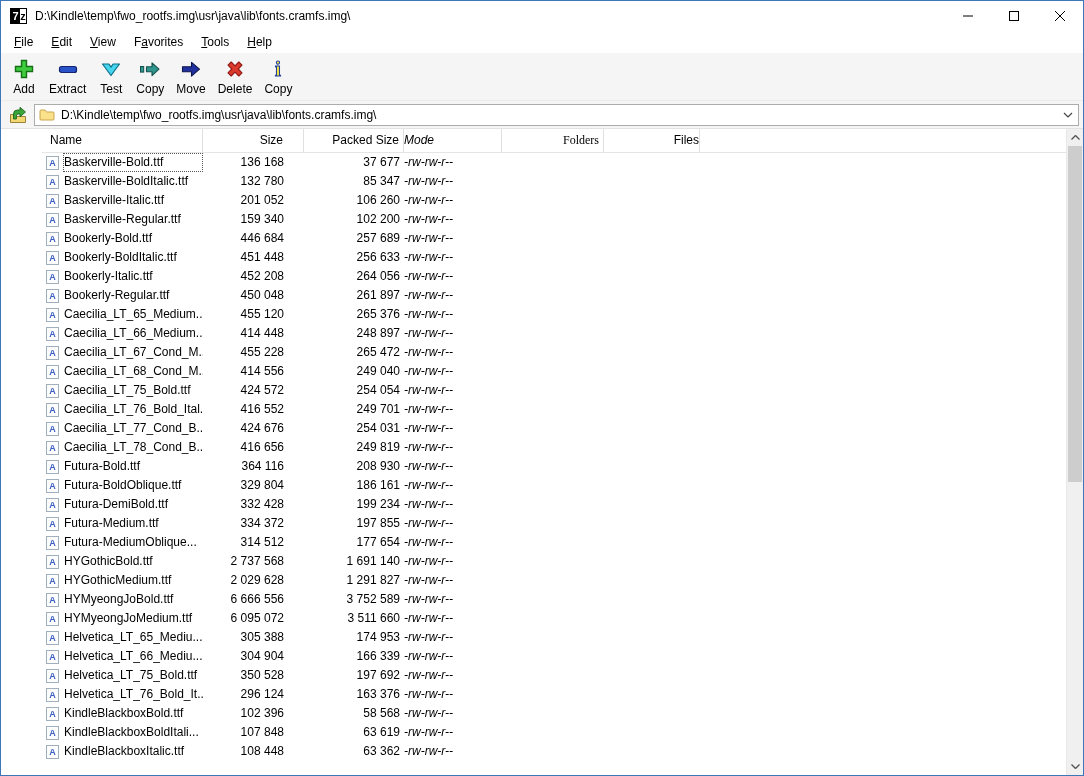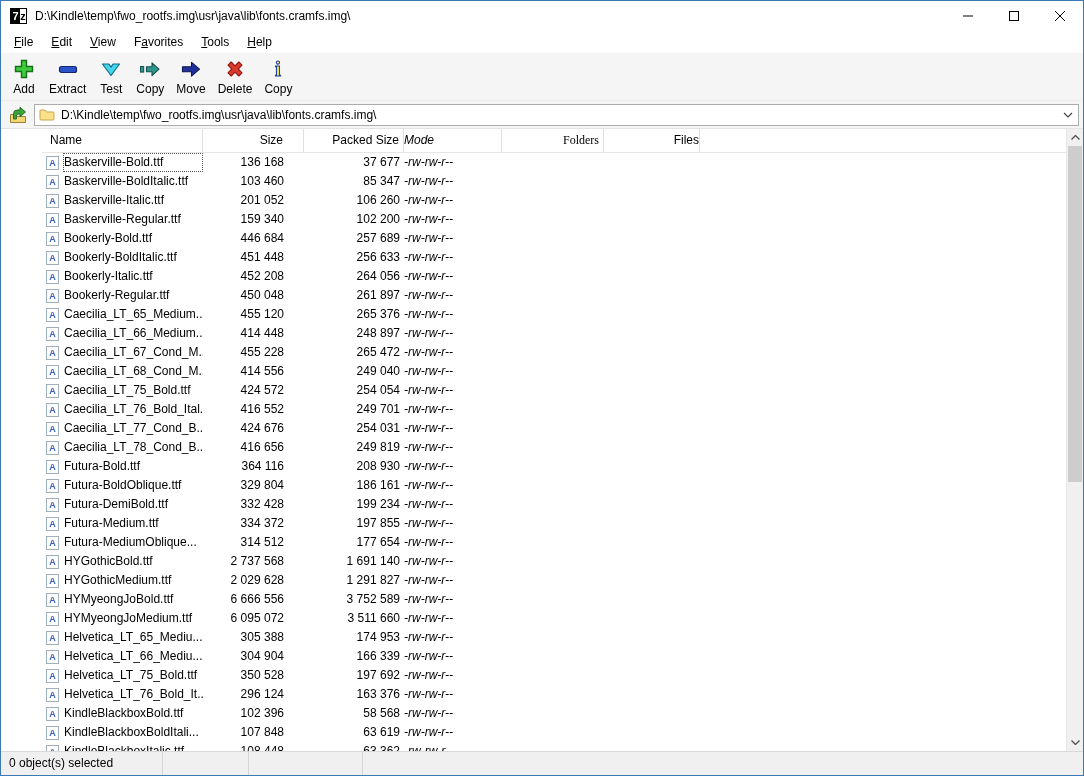--- a/index.html
+++ b/index.html
@@ -192,21 +192,21 @@
           <span class="cell c-packed">37 677</span>
           <span class="cell c-mode">-rw-rw-r--</span>
           <span class="cell c-folders"></span>
           <span class="cell c-files"></span>
         </div>
           <div class="row">
           <span class="cell c-name">
               <span class="file-icon"></span>
               <span class="nm">Baskerville-BoldItalic.ttf</span>
             </span>
-          <span class="cell c-size">103 460</span>
+          <span class="cell c-size">132 780</span>
           <span class="cell c-packed">85 347</span>
           <span class="cell c-mode">-rw-rw-r--</span>
           <span class="cell c-folders"></span>
           <span class="cell c-files"></span>
         </div>
           <div class="row">
           <span class="cell c-name">
               <span class="file-icon"></span>
               <span class="nm">Baskerville-Italic.ttf</span>
             </span>
@@ -545,20 +545,14 @@
       </div>
       <div class="sb-thumb"></div>
       <div class="sb-btn down">
         <svg width="9" height="5" viewBox="0 0 9 5">
             <path d="M0.5 0.5 L4.5 4.5 L8.5 0.5" fill="none" stroke="#505050" stroke-width="1.3"></path>
           </svg>
       </div>
     </div>
   </div>
 
-  <div class="statusbar">
-    <div class="panel p1">0 object(s) selected</div>
-    <div class="panel p2"></div>
-    <div class="panel p3"></div>
-    <div class="panel p4"></div>
-  </div>
 
 </div>
 
 </body></html>

